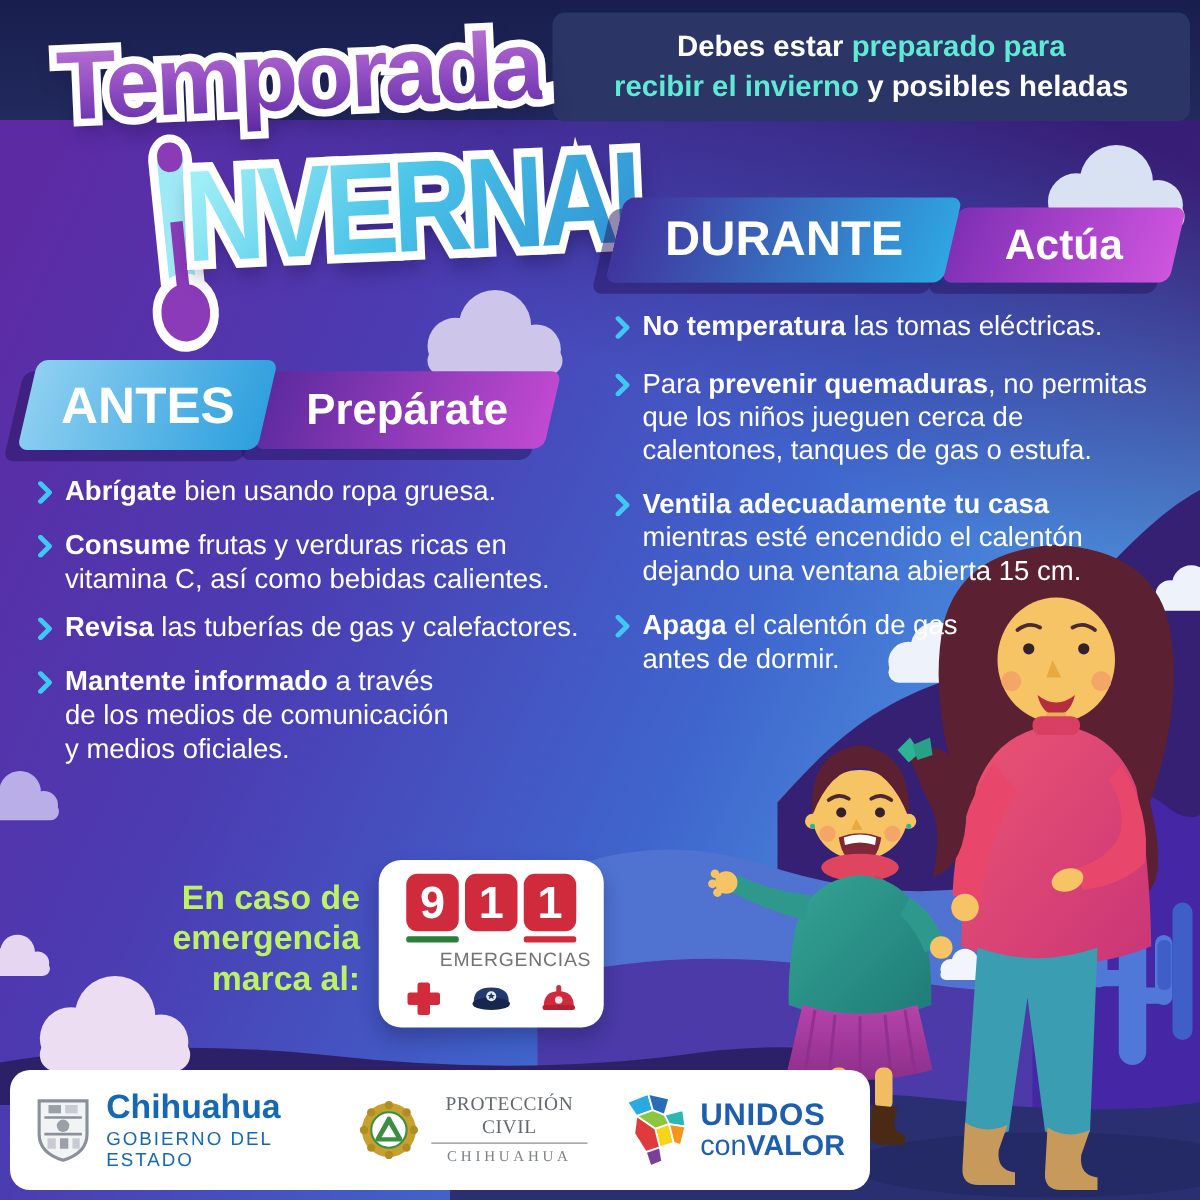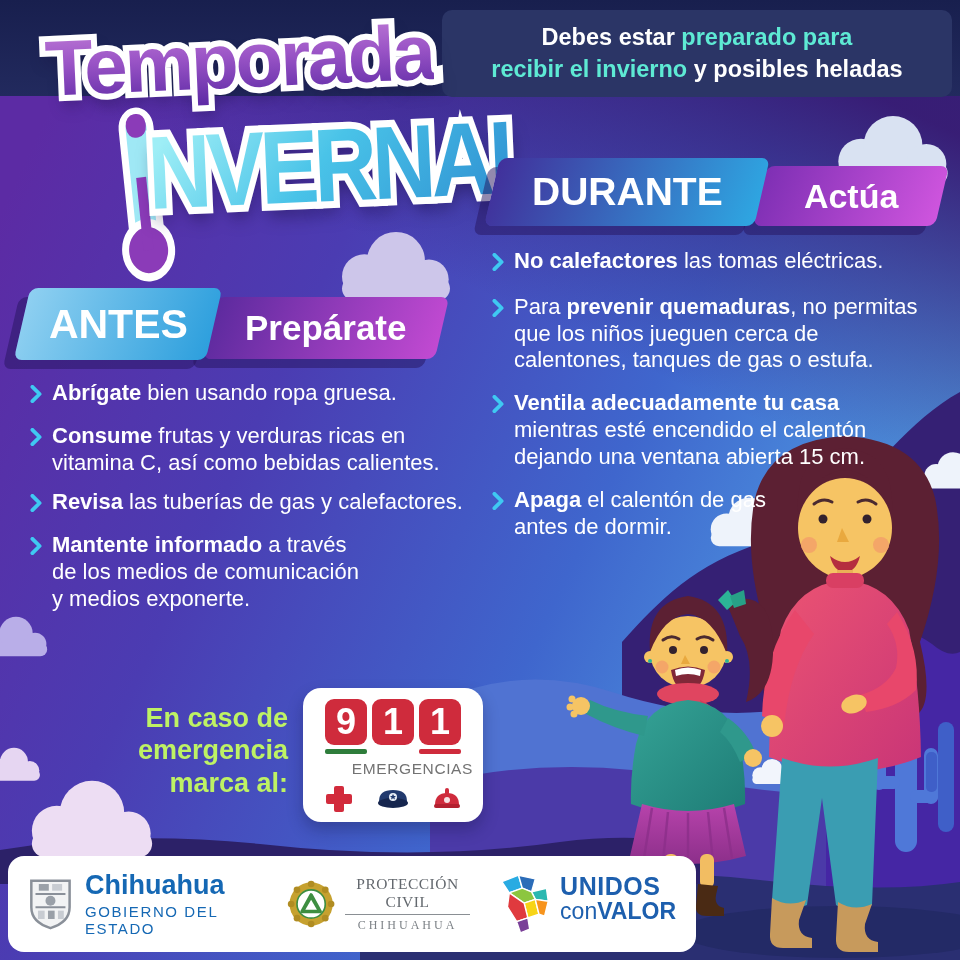--- a/index.html
+++ b/index.html
@@ -78,21 +78,21 @@
   
   .footer{left:8px;top:856px;width:688px;height:96px;background:#fff;border-radius:16px;z-index:4;
     display:flex;align-items:center;padding:0 20px;box-sizing:border-box;gap:14px;}
   .gov{display:flex;align-items:center;gap:12px;}
   .gov-name{color:#1568b4;font-weight:bold;font-size:27px;line-height:1;}
   .gov-sub{color:#1568b4;font-size:15px;letter-spacing:1.6px;margin-top:4px;}
   .pc{display:flex;align-items:center;gap:10px;margin-left:14px;}
   .pc-text{font-family:"Liberation Serif",serif;color:#63686e;text-align:center;}
   .pc1{font-size:15.5px;letter-spacing:.5px;border-bottom:1.5px solid #8a8f94;padding-bottom:3px;}
   .pc2{font-size:12px;letter-spacing:3px;margin-top:3px;color:#7d8287;}
-  .ucv{display:flex;align-items:flex-start;gap:8px;margin-left:16px;}
+  .ucv{display:flex;align-items:center;gap:8px;margin-left:16px;}
   .ucv-text{color:#1d5fae;line-height:1.02;}
   .ucv1{font-weight:bold;font-size:25px;letter-spacing:.5px;}
   .ucv2{font-size:23px;}
   .ucv2 .bold{font-weight:bold;}
 
   svg.scene,svg.chars{position:absolute;left:0;top:0;pointer-events:none;}
   svg.scene{z-index:1;} svg.chars{z-index:2;}
 </style>
 </head>
 <body>
@@ -284,29 +284,29 @@
       <div class="bullet">
         <span class="chev"><svg width="12" height="18" viewBox="0 0 10 14">
             <path d="M2 1 L8 7 L2 13" fill="none" stroke="#3fc9f2" stroke-width="3.2" stroke-linecap="round" stroke-linejoin="round"></path>
           </svg></span>
         <span><span class="b">Revisa</span><span> las tuberías de gas y calefactores.</span></span>
       </div>
       <div class="bullet">
         <span class="chev"><svg width="12" height="18" viewBox="0 0 10 14">
             <path d="M2 1 L8 7 L2 13" fill="none" stroke="#3fc9f2" stroke-width="3.2" stroke-linecap="round" stroke-linejoin="round"></path>
           </svg></span>
-        <span><span class="b">Mantente informado</span><span> a través</span><br><span>de los medios de comunicación</span><br><span>y medios exponerte.</span></span>
+        <span><span class="b">Mantente informado</span><span> a través</span><br><span>de los medios de comunicación</span><br><span>y medios oficiales.</span></span>
       </div>
     </div>
   <div class="abs col col-right">
       <div class="bullet">
         <span class="chev"><svg width="12" height="18" viewBox="0 0 10 14">
             <path d="M2 1 L8 7 L2 13" fill="none" stroke="#3fc9f2" stroke-width="3.2" stroke-linecap="round" stroke-linejoin="round"></path>
           </svg></span>
-        <span><span class="b">No calefactores</span><span> las tomas eléctricas.</span></span>
+        <span><span class="b">No temperatura</span><span> las tomas eléctricas.</span></span>
       </div>
       <div class="bullet">
         <span class="chev"><svg width="12" height="18" viewBox="0 0 10 14">
             <path d="M2 1 L8 7 L2 13" fill="none" stroke="#3fc9f2" stroke-width="3.2" stroke-linecap="round" stroke-linejoin="round"></path>
           </svg></span>
         <span><span>Para </span><span class="b">prevenir quemaduras</span><span>, no permitas</span><br><span>que los niños jueguen cerca de</span><br><span>calentones, tanques de gas o estufa.</span></span>
       </div>
       <div class="bullet">
         <span class="chev"><svg width="12" height="18" viewBox="0 0 10 14">
             <path d="M2 1 L8 7 L2 13" fill="none" stroke="#3fc9f2" stroke-width="3.2" stroke-linecap="round" stroke-linejoin="round"></path>

